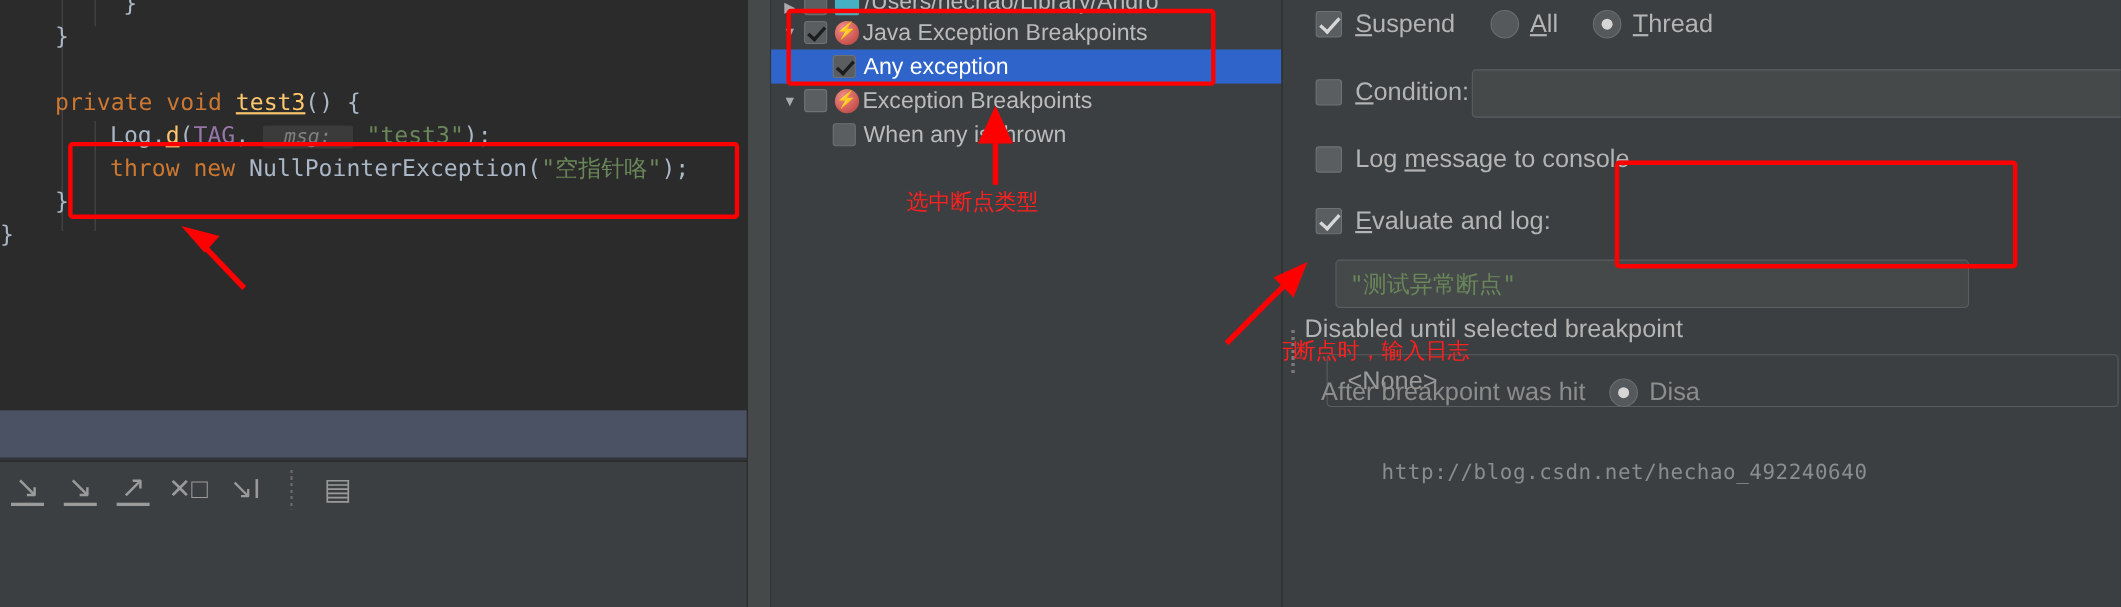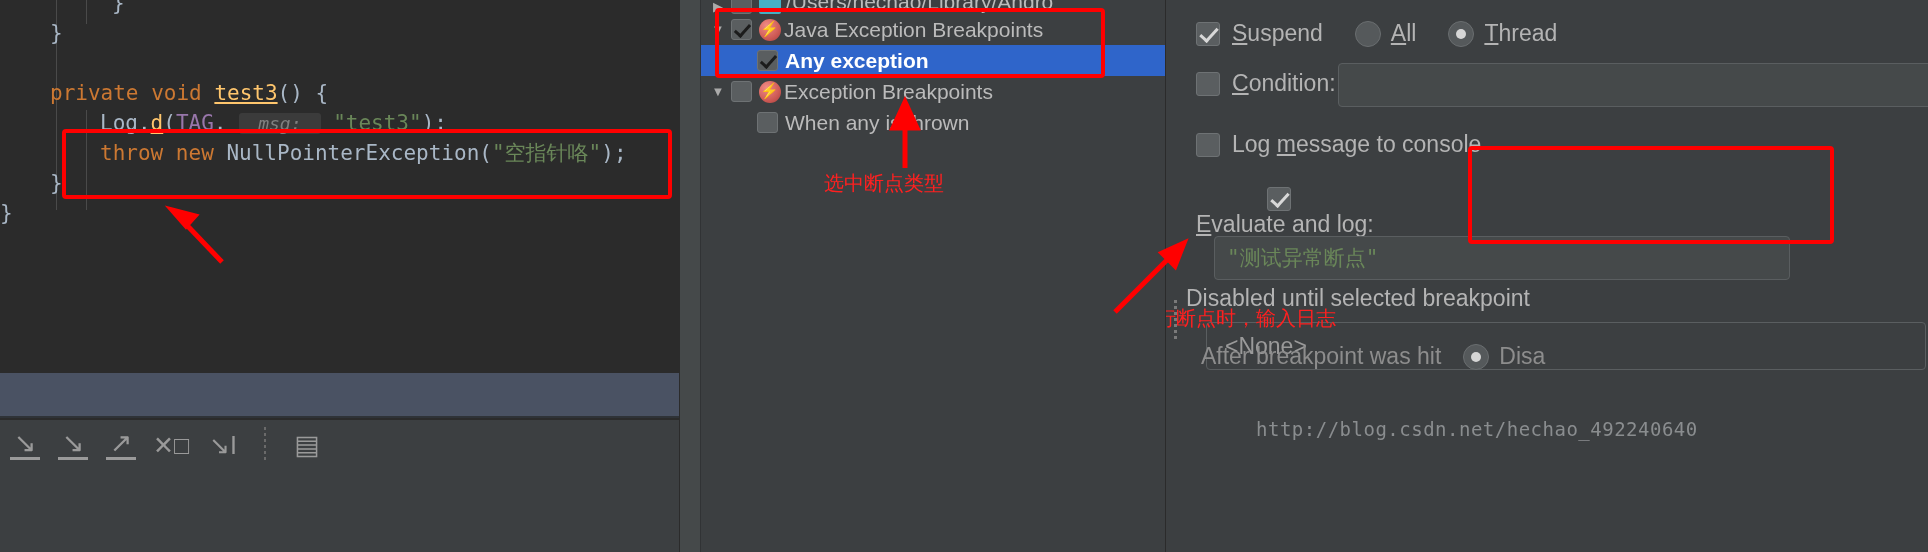--- a/index.html
+++ b/index.html
@@ -123,21 +123,21 @@
   .tree-rows { position: absolute; left: 21px; top: 0; width: 465px; }
   .trow {
     position: relative;
     display: flex; align-items: center;
     height: 31px;
     padding-left: 4px;
     color: #bbbbbb;
     font-size: 21px;
     white-space: nowrap;
   }
-  .trow.sel { background: #2f65ca; color: #ffffff; font-weight: bold; }
+  .trow.sel { background: #2f65ca; color: #ffffff; font-weight: normal; }
   .twist {
     width: 26px; flex: 0 0 26px;
     display: flex; align-items: center; justify-content: center;
     color: #aaaaaa; font-size: 13px;
   }
   .indent { width: 26px; flex: 0 0 26px; }
   .cbx {
     width: 21px; height: 21px; flex: 0 0 21px;
     border: 1px solid #6e7274;
     border-radius: 3px;
@@ -317,21 +317,21 @@
           <span class="indent"></span>
           <span class="cbx"></span>
           <span>When any is thrown</span>
         </div>
       </div>
     <div class="anno-text" style="left:144px; top:170px;">选中断点类型</div>
   </div>
 
   <div class="props-pane">
 
-    <div class="prow" style="position:absolute; left:30px; top:20px;">
+    <div class="prow" style="position:absolute; left:30px; top:8px;">
       <div class="pcheck on"></div>
       <span><span class="mn">S</span>uspend</span>
       <div style="width:32px"></div>
       <div class="pradio"></div>
       <span><span class="mn">A</span>ll</span>
       <div style="width:32px"></div>
       <div class="pradio on"></div>
       <span><span class="mn">T</span>hread</span>
     </div>
 
@@ -339,21 +339,21 @@
       <div class="pcheck"></div>
       <span><span class="mn">C</span>ondition:</span>
     </div>
     <div class="pfield" style="position:absolute; left:172px; top:63px; width:600px;"></div>
 
     <div class="prow" style="position:absolute; left:30px; top:131px;">
       <div class="pcheck"></div>
       <span>Log <span class="mn">m</span>essage to console</span>
     </div>
 
-    <div class="prow" style="position:absolute; left:30px; top:187px;flex-direction:column;">
+    <div class="prow" style="position:absolute; left:30px; top:187px;">
       <div class="pcheck on"></div>
       <span><span class="mn">E</span>valuate and log:</span>
     </div>
     <div class="pfield code-field" style="position:absolute; left:48px; top:236px; width:576px;">
       <span>"测试异常断点"</span>
     </div>
 
     <div style="position:absolute; left:20px; top:285px; font-size:23px;">Disabled until selected breakpoint</div>
 
     <div class="grip" style="left:8px; top:300px;"></div>

